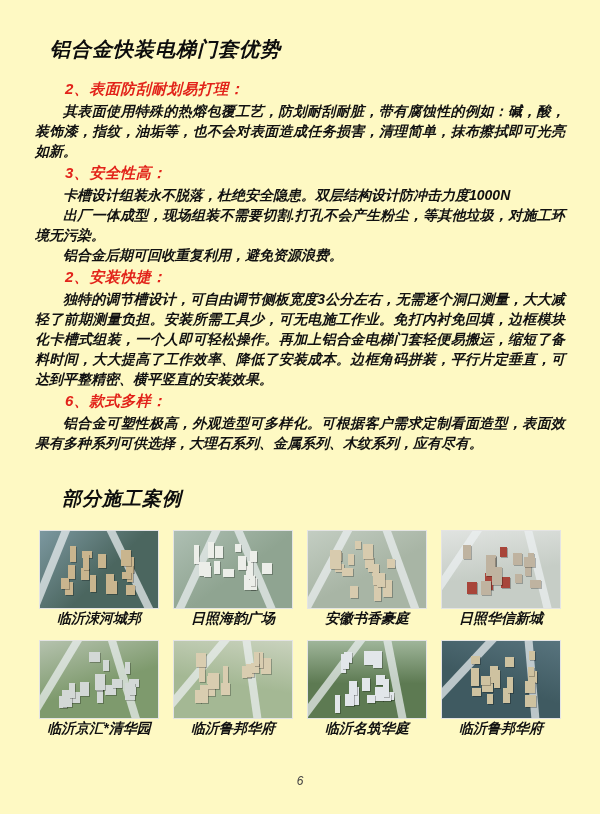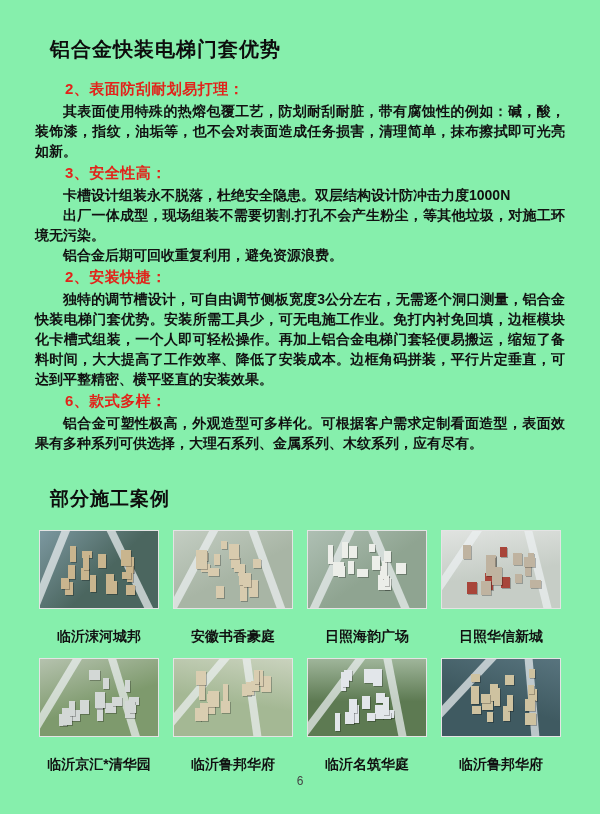--- a/index.html
+++ b/index.html
@@ -1,52 +1,52 @@
 <!DOCTYPE html>
 <html style="--accent: #e2231a; --text: #1a1a1a;"><head>
 <meta charset="utf-8">
 <style>
   :root { --accent:#e2231a; --text:#1a1a1a; }
   * { box-sizing:border-box; }
   html,body { margin:0; padding:0; background:#ffffff; }
   body { width:600px; height:814px; font-family:"Liberation Sans","DejaVu Sans",sans-serif; color:var(--text); }
-  .page { position:relative; width:600px; height:814px; background:#86efac; overflow:hidden; }
+  .page { position:relative; width:600px; height:814px; background:#fef9c3; overflow:hidden;font-style:italic; }
 
   .doc-title {
     font-size:20px; font-weight:bold; letter-spacing:1px;
     margin:0; padding:36px 35px 10px 50px; color:#0d0d0d;
   }
   .adv-wrap { padding:4px 35px 0 35px; }
   .adv-heading {
     color:var(--accent); font-size:15px; font-weight:bold;
     margin:3px 0 2px 30px; letter-spacing:0.5px;
   }
   .adv-wrap p {
     margin:0; font-size:14px; line-height:20px; font-weight:600;
     text-align:justify; text-indent:2em; color:#111;
   }
 
   .cases-title {
-    position:absolute; left:50px; top:486px; margin:0;
+    position:absolute; left:62px; top:486px; margin:0;
     font-size:19px; font-weight:bold; letter-spacing:1px; color:#0d0d0d;text-align:center;
   }
   .gallery {
     position:absolute; left:39px; top:530px; width:522px;
     display:grid; grid-template-columns:repeat(4,1fr); column-gap:14px; row-gap:8px;
   }
   figure.case { margin:0; }
   .thumb {
     position:relative; width:100%; height:79px; overflow:hidden;
     border:1px solid #e4e4e4;
   }
   .road { position:absolute; top:-25%; width:8px; height:150%; background:rgba(236,240,241,0.72); }
   .bld  { position:absolute; }
   .caption {
     text-align:center; font-size:14px; font-weight:bold; color:#111;
-    margin-top:19px; margin-bottom:4px; white-space:nowrap;
+    margin-top:1px; margin-bottom:4px; white-space:nowrap;
   }
   .page-number {
     position:absolute; bottom:26px; left:0; width:100%;
     text-align:center; font-size:12px; color:#444;
   }
 </style>
 </head>
 <body>
 
 <div class="page">
@@ -65,21 +65,21 @@
   <p>卡槽设计组装永不脱落，杜绝安全隐患。双层结构设计防冲击力度1000N</p>
       </section>
 
   <section class="adv-section">
   <p>出厂一体成型，现场组装不需要切割.打孔不会产生粉尘，等其他垃圾，对施工环境无污染。</p>
         <p>铝合金后期可回收重复利用，避免资源浪费。</p>
       </section>
 
   <section class="adv-section">
     <h3 class="adv-heading">2、安装快捷：</h3>
-  <p>独特的调节槽设计，可自由调节侧板宽度3公分左右，无需逐个洞口测量，铝合金快装电梯门套优势。安装所需工具少，可无电施工作业。免打内衬免回填，边框模块化卡槽式组装，一个人即可轻松操作。再加上铝合金电梯门套轻便易搬运，缩短了备料时间，大大提高了工作效率、降低了安装成本。边框角码拼装，平行片定垂直，可达到平整精密、横平竖直的安装效果。</p>
+  <p>独特的调节槽设计，可自由调节侧板宽度3公分左右，无需逐个洞口测量，大大减轻了前期测量负担。安装所需工具少，可无电施工作业。免打内衬免回填，边框模块化卡槽式组装，一个人即可轻松操作。再加上铝合金电梯门套轻便易搬运，缩短了备料时间，大大提高了工作效率、降低了安装成本。边框角码拼装，平行片定垂直，可达到平整精密、横平竖直的安装效果。</p>
       </section>
 
   <section class="adv-section">
     <h3 class="adv-heading">6、款式多样：</h3>
   <p>铝合金可塑性极高，外观造型可多样化。可根据客户需求定制看面造型，表面效果有多种系列可供选择，大理石系列、金属系列、木纹系列，应有尽有。</p>
       </section>
 </div>
 
   <h2 class="cases-title">部分施工案例</h2>
 
@@ -102,20 +102,44 @@
           <div class="bld" style="width: 6.2241px; height: 16.2402px; left: 25.4051%; top: 19.7603%; background: rgb(201, 181, 142); box-shadow: rgba(0, 0, 0, 0.25) 1px 1px 0px;"></div>
           <div class="bld" style="width: 7.5026px; height: 14.859px; left: 49.1777%; top: 29.3357%; background: rgb(201, 181, 142); box-shadow: rgba(0, 0, 0, 0.25) 1px 1px 0px;"></div>
           <div class="bld" style="width: 10.2379px; height: 16.6876px; left: 68.259%; top: 24.1127%; background: rgb(201, 181, 142); box-shadow: rgba(0, 0, 0, 0.25) 1px 1px 0px;"></div>
           <div class="bld" style="width: 7.02256px; height: 13.1334px; left: 24.1304%; top: 44.6592%; background: rgb(201, 181, 142); box-shadow: rgba(0, 0, 0, 0.25) 1px 1px 0px;"></div>
           <div class="bld" style="width: 8.89365px; height: 7.15957px; left: 69.3845%; top: 53.4691%; background: rgb(201, 181, 142); box-shadow: rgba(0, 0, 0, 0.25) 1px 1px 0px;"></div>
         </div>
     <figcaption class="caption">临沂涑河城邦</figcaption>
   </figure>
 
   <figure class="case">
+    <div class="thumb" style="background: linear-gradient(144deg, rgb(174, 191, 179) 0%, rgb(143, 164, 145) 55%, rgb(143, 164, 145) 100%);">
+          <div class="road" style="left: 17.2545%; transform: rotate(25deg);"></div>
+          <div class="road" style="left: 65.4836%; transform: rotate(-23deg);"></div>
+          <div class="bld" style="width: 6.48004px; height: 13.2614px; left: 33.6127%; top: 38.9097%; background: rgb(236, 238, 233); box-shadow: rgba(0, 0, 0, 0.25) 1px 1px 0px;"></div>
+          <div class="bld" style="width: 5.77706px; height: 16.3616px; left: 28.6816%; top: 14.2319%; background: rgb(236, 238, 233); box-shadow: rgba(0, 0, 0, 0.25) 1px 1px 0px;"></div>
+          <div class="bld" style="width: 5.41975px; height: 17.7828px; left: 61.2814%; top: 45.941%; background: rgb(236, 238, 233); box-shadow: rgba(0, 0, 0, 0.25) 1px 1px 0px;"></div>
+          <div class="bld" style="width: 10.6674px; height: 14.2657px; left: 59.5602%; top: 57.4937%; background: rgb(236, 238, 233); box-shadow: rgba(0, 0, 0, 0.25) 1px 1px 0px;"></div>
+          <div class="bld" style="width: 5.22366px; height: 18.1066px; left: 62.7773%; top: 38.9394%; background: rgb(236, 238, 233); box-shadow: rgba(0, 0, 0, 0.25) 1px 1px 0px;"></div>
+          <div class="bld" style="width: 8.57006px; height: 11.8241px; left: 34.6363%; top: 19.3646%; background: rgb(236, 238, 233); box-shadow: rgba(0, 0, 0, 0.25) 1px 1px 0px;"></div>
+          <div class="bld" style="width: 5.29918px; height: 18.8256px; left: 16.6188%; top: 18.6704%; background: rgb(236, 238, 233); box-shadow: rgba(0, 0, 0, 0.25) 1px 1px 0px;"></div>
+          <div class="bld" style="width: 10.448px; height: 14.0739px; left: 21.3174%; top: 40.684%; background: rgb(236, 238, 233); box-shadow: rgba(0, 0, 0, 0.25) 1px 1px 0px;"></div>
+          <div class="bld" style="width: 6.83148px; height: 10.7544px; left: 25.769%; top: 45.603%; background: rgb(236, 238, 233); box-shadow: rgba(0, 0, 0, 0.25) 1px 1px 0px;"></div>
+          <div class="bld" style="width: 6.37541px; height: 10.941px; left: 64.7886%; top: 25.773%; background: rgb(236, 238, 233); box-shadow: rgba(0, 0, 0, 0.25) 1px 1px 0px;"></div>
+          <div class="bld" style="width: 7.45021px; height: 12.2634px; left: 64.302%; top: 60.7989%; background: rgb(236, 238, 233); box-shadow: rgba(0, 0, 0, 0.25) 1px 1px 0px;"></div>
+          <div class="bld" style="width: 10.204px; height: 10.5735px; left: 74.6795%; top: 41.9895%; background: rgb(236, 238, 233); box-shadow: rgba(0, 0, 0, 0.25) 1px 1px 0px;"></div>
+          <div class="bld" style="width: 5.89609px; height: 10.612px; left: 64.0694%; top: 58.1348%; background: rgb(236, 238, 233); box-shadow: rgba(0, 0, 0, 0.25) 1px 1px 0px;"></div>
+          <div class="bld" style="width: 6.23014px; height: 8.67515px; left: 51.731%; top: 16.6175%; background: rgb(236, 238, 233); box-shadow: rgba(0, 0, 0, 0.25) 1px 1px 0px;"></div>
+          <div class="bld" style="width: 10.6877px; height: 7.28153px; left: 41.3678%; top: 49.8575%; background: rgb(236, 238, 233); box-shadow: rgba(0, 0, 0, 0.25) 1px 1px 0px;"></div>
+          <div class="bld" style="width: 7.86121px; height: 13.8385px; left: 54.4614%; top: 33.0892%; background: rgb(236, 238, 233); box-shadow: rgba(0, 0, 0, 0.25) 1px 1px 0px;"></div>
+        </div>
+    <figcaption class="caption">日照海韵广场</figcaption>
+  </figure>
+
+  <figure class="case">
     <div class="thumb" style="background: linear-gradient(153deg, rgb(195, 205, 194) 0%, rgb(168, 181, 165) 55%, rgb(168, 181, 165) 100%);">
           <div class="road" style="left: 13.0116%; transform: rotate(28deg);"></div>
           <div class="road" style="left: 75.715%; transform: rotate(-20deg);"></div>
           <div class="bld" style="width: 5.2439px; height: 10.644px; left: 54.4303%; top: 43.9804%; background: rgb(216, 203, 174); box-shadow: rgba(0, 0, 0, 0.25) 1px 1px 0px;"></div>
           <div class="bld" style="width: 9.91746px; height: 8.20103px; left: 22.5239%; top: 42.7121%; background: rgb(216, 203, 174); box-shadow: rgba(0, 0, 0, 0.25) 1px 1px 0px;"></div>
           <div class="bld" style="width: 8.34411px; height: 8.6716px; left: 66.6669%; top: 36.5961%; background: rgb(216, 203, 174); box-shadow: rgba(0, 0, 0, 0.25) 1px 1px 0px;"></div>
           <div class="bld" style="width: 5.33866px; height: 9.24095px; left: 23.8963%; top: 27.1632%; background: rgb(216, 203, 174); box-shadow: rgba(0, 0, 0, 0.25) 1px 1px 0px;"></div>
           <div class="bld" style="width: 10.827px; height: 7.98313px; left: 29.027%; top: 48.0925%; background: rgb(216, 203, 174); box-shadow: rgba(0, 0, 0, 0.25) 1px 1px 0px;"></div>
           <div class="bld" style="width: 9.1796px; height: 10.5278px; left: 47.9848%; top: 34.3221%; background: rgb(216, 203, 174); box-shadow: rgba(0, 0, 0, 0.25) 1px 1px 0px;"></div>
           <div class="bld" style="width: 10.5445px; height: 8.72675px; left: 51.1402%; top: 42.4942%; background: rgb(216, 203, 174); box-shadow: rgba(0, 0, 0, 0.25) 1px 1px 0px;"></div>
@@ -126,44 +150,20 @@
           <div class="bld" style="width: 8.18392px; height: 16.9068px; left: 63.954%; top: 64.2186%; background: rgb(216, 203, 174); box-shadow: rgba(0, 0, 0, 0.25) 1px 1px 0px;"></div>
           <div class="bld" style="width: 10.2896px; height: 18.365px; left: 18.9612%; top: 24.9339%; background: rgb(216, 203, 174); box-shadow: rgba(0, 0, 0, 0.25) 1px 1px 0px;"></div>
           <div class="bld" style="width: 8.2224px; height: 12.6628px; left: 35.2029%; top: 71.1224%; background: rgb(216, 203, 174); box-shadow: rgba(0, 0, 0, 0.25) 1px 1px 0px;"></div>
           <div class="bld" style="width: 8.35275px; height: 13.4296px; left: 58.6052%; top: 55.0558%; background: rgb(216, 203, 174); box-shadow: rgba(0, 0, 0, 0.25) 1px 1px 0px;"></div>
           <div class="bld" style="width: 6.82878px; height: 8.51749px; left: 39.5383%; top: 12.7093%; background: rgb(216, 203, 174); box-shadow: rgba(0, 0, 0, 0.25) 1px 1px 0px;"></div>
         </div>
     <figcaption class="caption">安徽书香豪庭</figcaption>
   </figure>
 
   <figure class="case">
-    <div class="thumb" style="background: linear-gradient(144deg, rgb(174, 191, 179) 0%, rgb(143, 164, 145) 55%, rgb(143, 164, 145) 100%);">
-          <div class="road" style="left: 17.2545%; transform: rotate(25deg);"></div>
-          <div class="road" style="left: 65.4836%; transform: rotate(-23deg);"></div>
-          <div class="bld" style="width: 6.48004px; height: 13.2614px; left: 33.6127%; top: 38.9097%; background: rgb(236, 238, 233); box-shadow: rgba(0, 0, 0, 0.25) 1px 1px 0px;"></div>
-          <div class="bld" style="width: 5.77706px; height: 16.3616px; left: 28.6816%; top: 14.2319%; background: rgb(236, 238, 233); box-shadow: rgba(0, 0, 0, 0.25) 1px 1px 0px;"></div>
-          <div class="bld" style="width: 5.41975px; height: 17.7828px; left: 61.2814%; top: 45.941%; background: rgb(236, 238, 233); box-shadow: rgba(0, 0, 0, 0.25) 1px 1px 0px;"></div>
-          <div class="bld" style="width: 10.6674px; height: 14.2657px; left: 59.5602%; top: 57.4937%; background: rgb(236, 238, 233); box-shadow: rgba(0, 0, 0, 0.25) 1px 1px 0px;"></div>
-          <div class="bld" style="width: 5.22366px; height: 18.1066px; left: 62.7773%; top: 38.9394%; background: rgb(236, 238, 233); box-shadow: rgba(0, 0, 0, 0.25) 1px 1px 0px;"></div>
-          <div class="bld" style="width: 8.57006px; height: 11.8241px; left: 34.6363%; top: 19.3646%; background: rgb(236, 238, 233); box-shadow: rgba(0, 0, 0, 0.25) 1px 1px 0px;"></div>
-          <div class="bld" style="width: 5.29918px; height: 18.8256px; left: 16.6188%; top: 18.6704%; background: rgb(236, 238, 233); box-shadow: rgba(0, 0, 0, 0.25) 1px 1px 0px;"></div>
-          <div class="bld" style="width: 10.448px; height: 14.0739px; left: 21.3174%; top: 40.684%; background: rgb(236, 238, 233); box-shadow: rgba(0, 0, 0, 0.25) 1px 1px 0px;"></div>
-          <div class="bld" style="width: 6.83148px; height: 10.7544px; left: 25.769%; top: 45.603%; background: rgb(236, 238, 233); box-shadow: rgba(0, 0, 0, 0.25) 1px 1px 0px;"></div>
-          <div class="bld" style="width: 6.37541px; height: 10.941px; left: 64.7886%; top: 25.773%; background: rgb(236, 238, 233); box-shadow: rgba(0, 0, 0, 0.25) 1px 1px 0px;"></div>
-          <div class="bld" style="width: 7.45021px; height: 12.2634px; left: 64.302%; top: 60.7989%; background: rgb(236, 238, 233); box-shadow: rgba(0, 0, 0, 0.25) 1px 1px 0px;"></div>
-          <div class="bld" style="width: 10.204px; height: 10.5735px; left: 74.6795%; top: 41.9895%; background: rgb(236, 238, 233); box-shadow: rgba(0, 0, 0, 0.25) 1px 1px 0px;"></div>
-          <div class="bld" style="width: 5.89609px; height: 10.612px; left: 64.0694%; top: 58.1348%; background: rgb(236, 238, 233); box-shadow: rgba(0, 0, 0, 0.25) 1px 1px 0px;"></div>
-          <div class="bld" style="width: 6.23014px; height: 8.67515px; left: 51.731%; top: 16.6175%; background: rgb(236, 238, 233); box-shadow: rgba(0, 0, 0, 0.25) 1px 1px 0px;"></div>
-          <div class="bld" style="width: 10.6877px; height: 7.28153px; left: 41.3678%; top: 49.8575%; background: rgb(236, 238, 233); box-shadow: rgba(0, 0, 0, 0.25) 1px 1px 0px;"></div>
-          <div class="bld" style="width: 7.86121px; height: 13.8385px; left: 54.4614%; top: 33.0892%; background: rgb(236, 238, 233); box-shadow: rgba(0, 0, 0, 0.25) 1px 1px 0px;"></div>
-        </div>
-    <figcaption class="caption">日照海韵广场</figcaption>
-  </figure>
-
-  <figure class="case">
     <div class="thumb" style="background: linear-gradient(171deg, rgb(224, 227, 224) 0%, rgb(198, 205, 198) 55%, rgb(198, 205, 198) 100%);">
           <div class="road" style="left: 4.52586%; transform: rotate(34deg);"></div>
           <div class="road" style="left: 78.1778%; transform: rotate(-14deg);"></div>
           <div class="bld" style="width: 8.77163px; height: 17.4094px; left: 36.0656%; top: 54.1218%; background: rgb(168, 69, 58); box-shadow: rgba(0, 0, 0, 0.25) 1px 1px 0px;"></div>
           <div class="bld" style="width: 6.19828px; height: 15.8799px; left: 70.2086%; top: 37.6725%; background: rgb(191, 179, 160); box-shadow: rgba(0, 0, 0, 0.25) 1px 1px 0px;"></div>
           <div class="bld" style="width: 8.19282px; height: 14.4493px; left: 17.438%; top: 17.9063%; background: rgb(191, 179, 160); box-shadow: rgba(0, 0, 0, 0.25) 1px 1px 0px;"></div>
           <div class="bld" style="width: 6.6812px; height: 11.1915px; left: 72.5687%; top: 28.5022%; background: rgb(191, 179, 160); box-shadow: rgba(0, 0, 0, 0.25) 1px 1px 0px;"></div>
           <div class="bld" style="width: 10.0338px; height: 11.7361px; left: 21.5265%; top: 66.3985%; background: rgb(168, 69, 58); box-shadow: rgba(0, 0, 0, 0.25) 1px 1px 0px;"></div>
           <div class="bld" style="width: 10.3987px; height: 7.93508px; left: 74.6818%; top: 64.2372%; background: rgb(191, 179, 160); box-shadow: rgba(0, 0, 0, 0.25) 1px 1px 0px;"></div>
           <div class="bld" style="width: 9.03521px; height: 12.5291px; left: 60.1829%; top: 28.1418%; background: rgb(191, 179, 160); box-shadow: rgba(0, 0, 0, 0.25) 1px 1px 0px;"></div>

